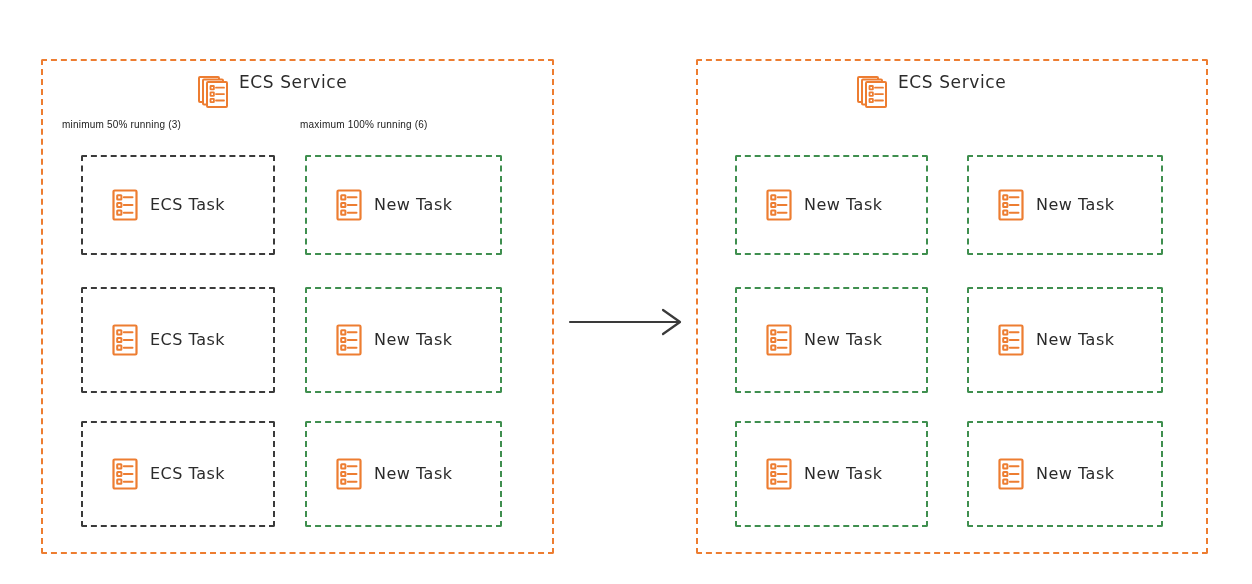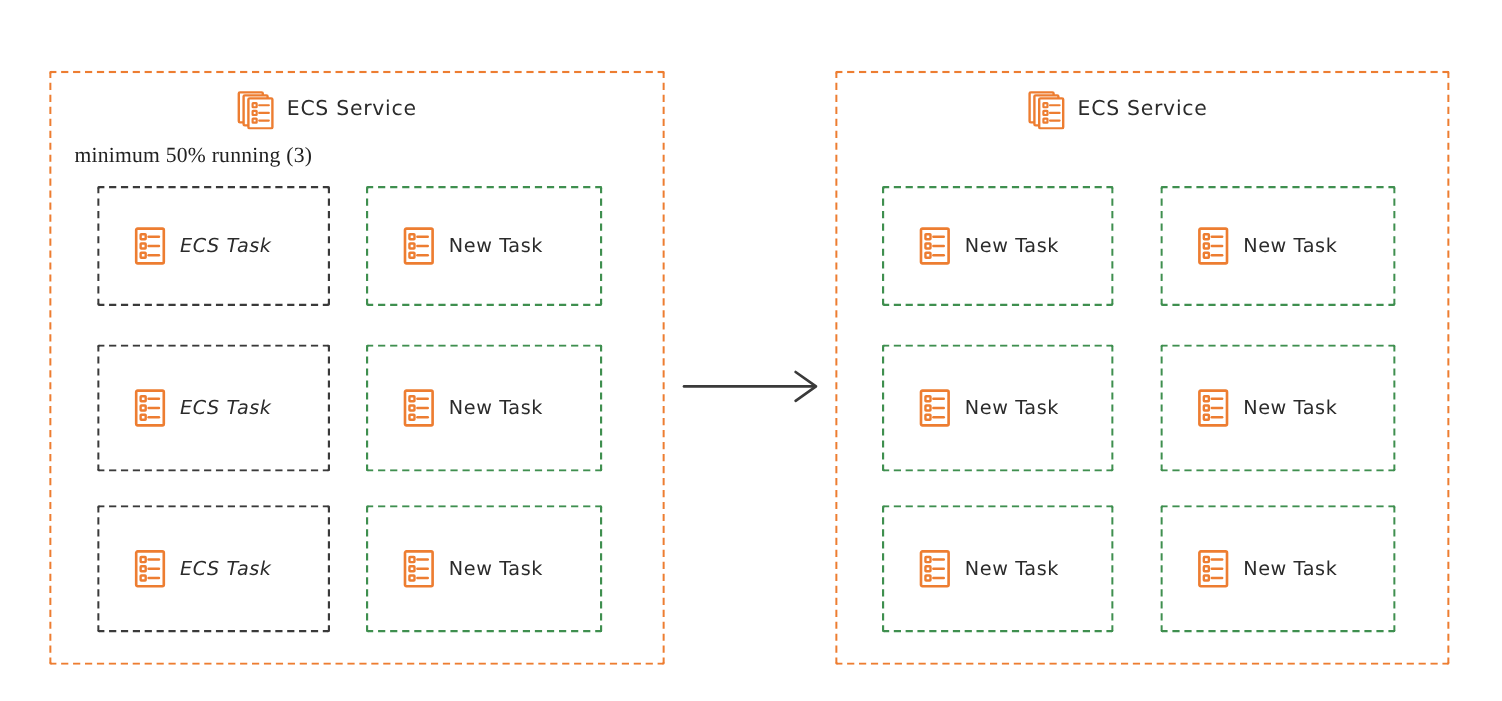--- a/index.html
+++ b/index.html
@@ -32,40 +32,39 @@
     border-radius: 2px;
     background: transparent;
   }
   #service-left  { left: 41px;  top: 59px; width: 513px; height: 495px; }
   #service-right { left: 696px; top: 59px; width: 512px; height: 495px; }
 
   
   .service-header {
     position: absolute;
     display: flex;
-    align-items: center;
     gap: 9px;
     white-space: nowrap;
   }
   #service-header-left  { left: 196px; top: 74px; }
   #service-header-right { left: 855px; top: 74px; }
 
   .service-title {
     font-family: "DejaVu Sans", "Liberation Sans", sans-serif;
     font-size: 17px;
     color: #2b2b2b;
     letter-spacing: 0.6px;
     line-height: 1;
   }
 
   
   .capacity-label {
     position: absolute;
-    font-family: Liberation Serif, serif;
-    font-size: 18px;
+    font-family: Liberation Sans, sans-serif;
+    font-size: 10px;
     color: #222222;
     letter-spacing: 0.2px;
     white-space: nowrap;
     line-height: 1;
   }
   #capacity-min { left: 62px;  top: 120px; }
   #capacity-max { left: 300px; top: 120px; }
 
   
   .task-box {
@@ -90,21 +89,21 @@
     font-family: "DejaVu Sans", "Liberation Sans", sans-serif;
     font-size: 16px;
     color: #2b2b2b;
     letter-spacing: 0.5px;
     line-height: 1;
     white-space: nowrap;
   }
   .task-label.italicish { }
 
   
-  .col-l1 { left: 81px;  width: 194px; font-style: italic; }
+  .col-l1 { left: 81px;  width: 194px; }
   .col-l2 { left: 305px; width: 197px; }
   
   .col-r1 { left: 735px; width: 193px; }
   .col-r2 { left: 967px; width: 196px; }
 
   .row-1 { top: 155px; height: 100px; }
   .row-2 { top: 287px; height: 106px; }
   .row-3 { top: 421px; height: 106px; }
 
   
@@ -140,20 +139,21 @@
           <line x1="20" y1="20.1" x2="28" y2="20.1"></line>
           <rect x="14.5" y="24.8" width="3.4" height="3.4" rx="0.4"></rect>
           <line x1="20" y1="26.5" x2="28" y2="26.5"></line>
         </g>
       </svg>
     </span>
     <span class="service-title">ECS Service</span>
   </div>
 
   <div class="capacity-label" id="capacity-min">minimum 50% running (3)</div>
+  <div class="capacity-label" id="capacity-max">maximum 100% running (6)</div>
 
   <div class="task-box existing col-l1 row-1">
     <div class="task-inner">
       <span>
         <svg class="icon-svg" width="28" height="34" viewBox="0 0 28 34" aria-hidden="true">
           <rect x="2.5" y="2.5" width="23" height="29" rx="1.2" fill="none" stroke="#ED7D31" stroke-width="2.2"></rect>
           <g fill="none" stroke="#ED7D31" stroke-width="2" stroke-linecap="round">
             <rect x="6.2" y="7.2" width="4.2" height="4.2" rx="0.5"></rect>
             <line x1="12.8" y1="9.3" x2="21.5" y2="9.3"></line>
             <rect x="6.2" y="14.9" width="4.2" height="4.2" rx="0.5"></rect>

